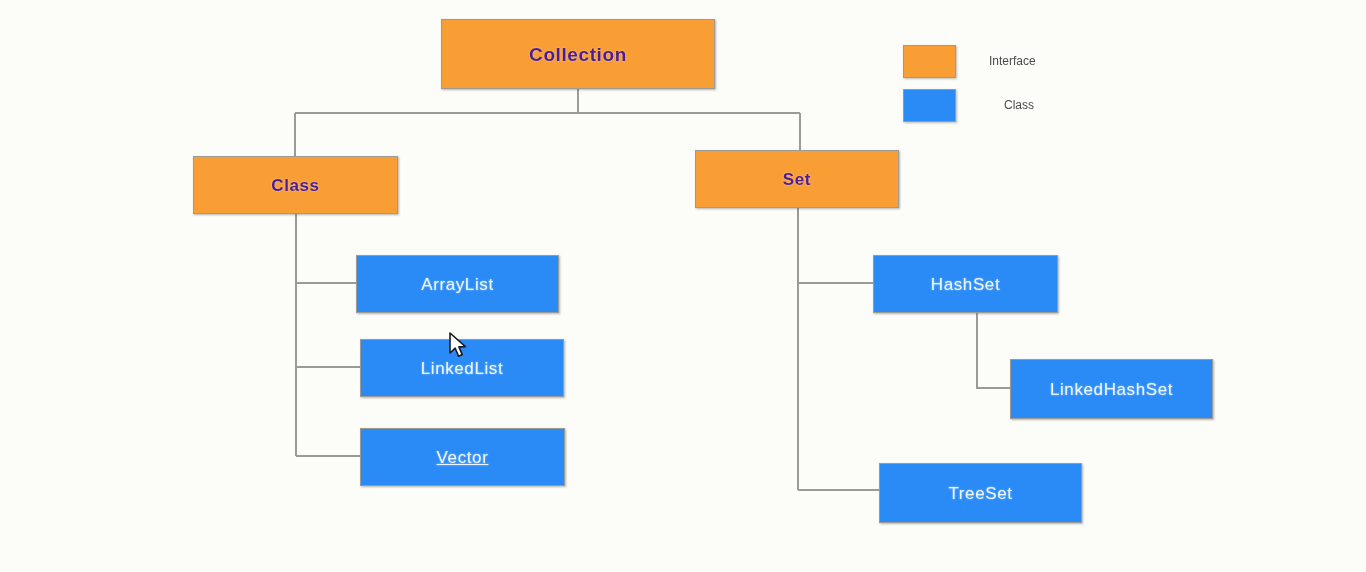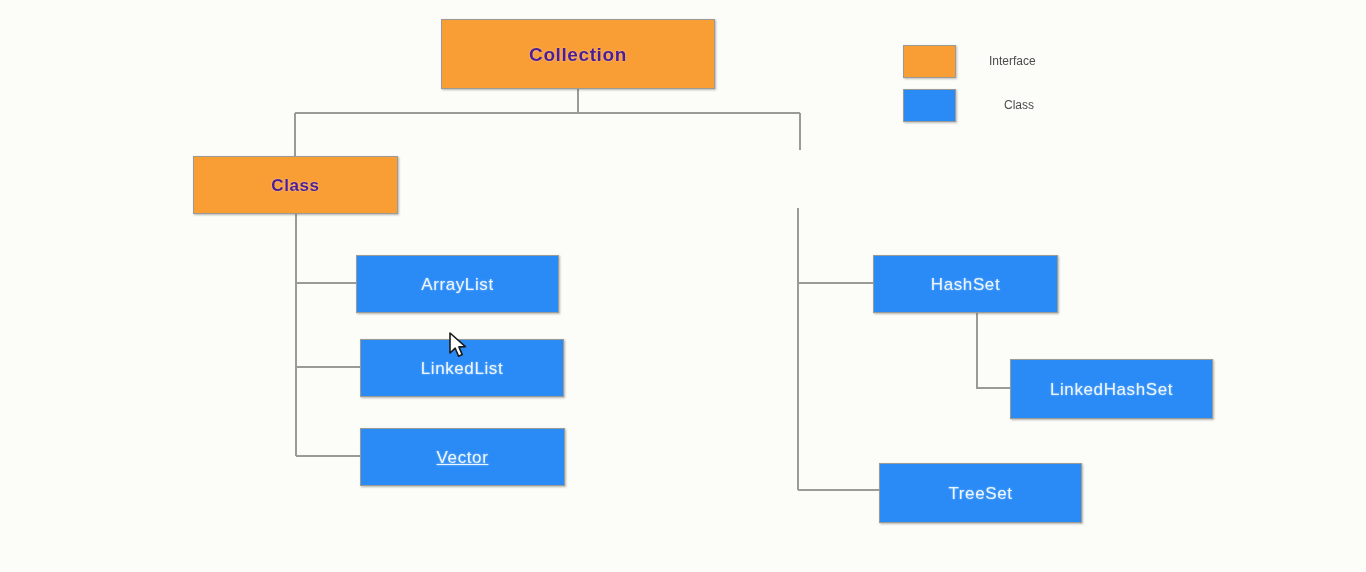--- a/index.html
+++ b/index.html
@@ -141,20 +141,23 @@
   </svg>
 
   <div class="node interface" id="node-collection">
     <span class="node-label">Collection</span>
   </div>
 
   <div class="node interface" id="node-list">
     <span class="node-label">Class</span>
   </div>
 
+  <div class="node interface" id="node-set">
+    <span class="node-label">Set</span>
+  </div>
 
   <div class="node klass" id="node-arraylist">
     <span class="node-label">ArrayList</span>
   </div>
 
   <div class="node klass" id="node-linkedlist">
     <span class="node-label">LinkedList</span>
   </div>
 
   <div class="node klass" id="node-vector">

